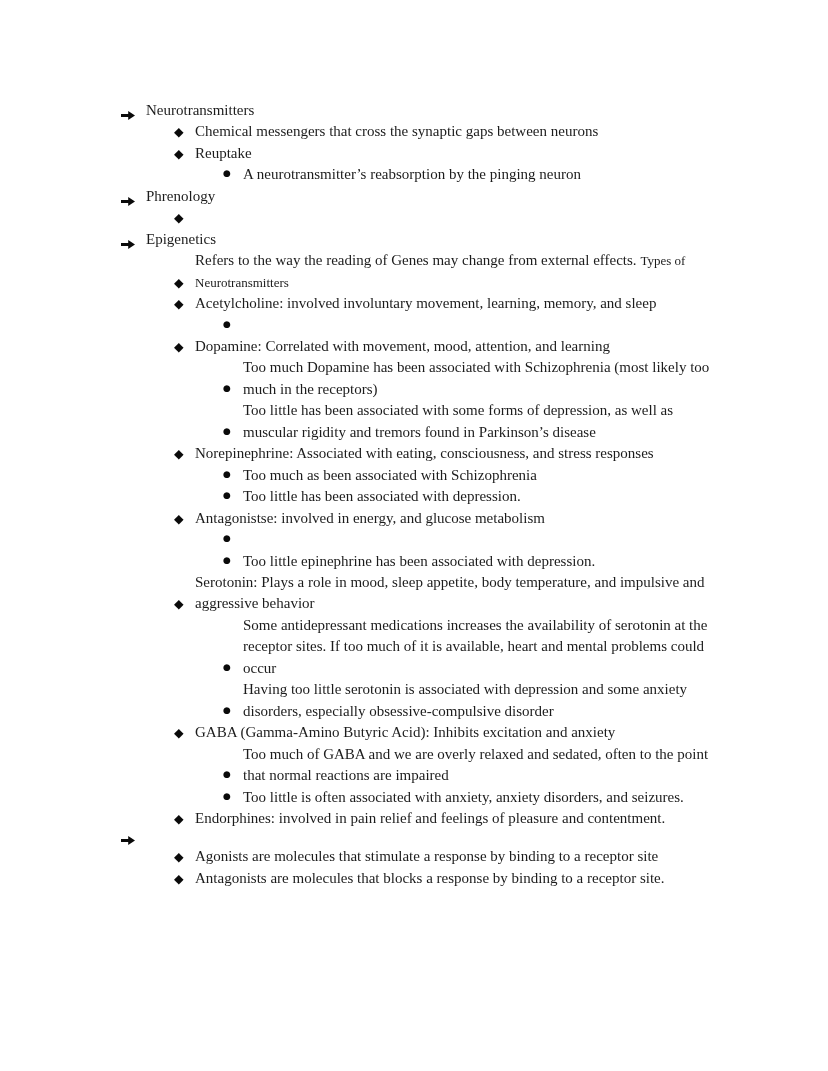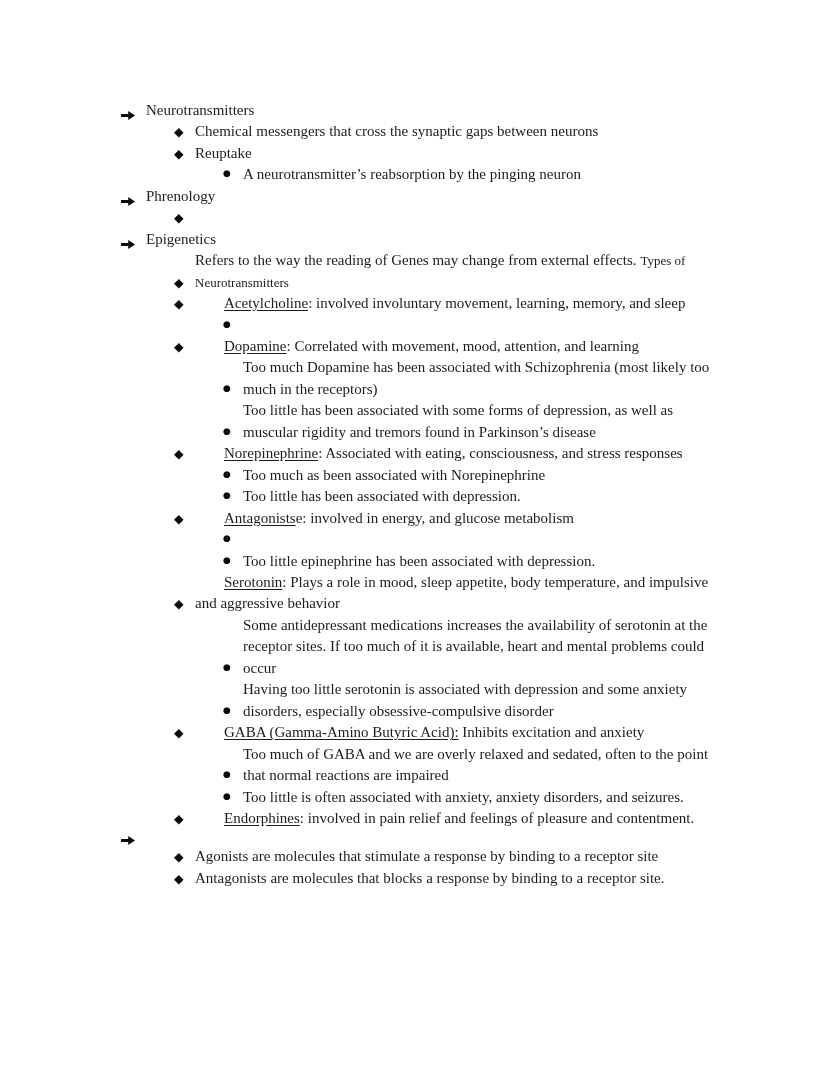--- a/index.html
+++ b/index.html
@@ -39,23 +39,21 @@
   .l3 .marker { width: 24px; margin-left: 219px; padding-left: 4px; font-size: 9px; position: relative; top: -1px; }
   .arrow-glyph {
     display: block;
     margin-top: 6px;
   }
   .content {
     flex: 1 1 auto;
     padding-right: 97px;
   }
   .term {
-    text-decoration: underline;
     text-underline-offset: 2px;
-    margin-left: 29px;
   }
   .small {
     font-size: 13px;
   }
 </style>
 </head>
 <body>
 
 <div class="page">
   <div>
@@ -120,21 +118,21 @@
       <div class="row l3">
         <span class="marker">●</span>
         <span class="content"><span>Too little has been associated with some forms of depression, as well as muscular rigidity and tremors found in Parkinson’s disease</span></span>
       </div>
       <div class="row l2">
         <span class="marker">◆</span>
         <span class="content"><span class="term">Norepinephrine</span><span>: Associated with eating, consciousness, and stress responses</span></span>
       </div>
       <div class="row l3">
         <span class="marker">●</span>
-        <span class="content"><span>Too much as been associated with Norepinephrine</span></span>
+        <span class="content"><span>Too much as been associated with Schizophrenia</span></span>
       </div>
       <div class="row l3">
         <span class="marker">●</span>
         <span class="content"><span>Too little has been associated with depression.</span></span>
       </div>
       <div class="row l2">
         <span class="marker">◆</span>
         <span class="content"><span class="term">Antagonists</span><span>e: involved in energy, and glucose metabolism</span></span>
       </div>
       <div class="row l3">

